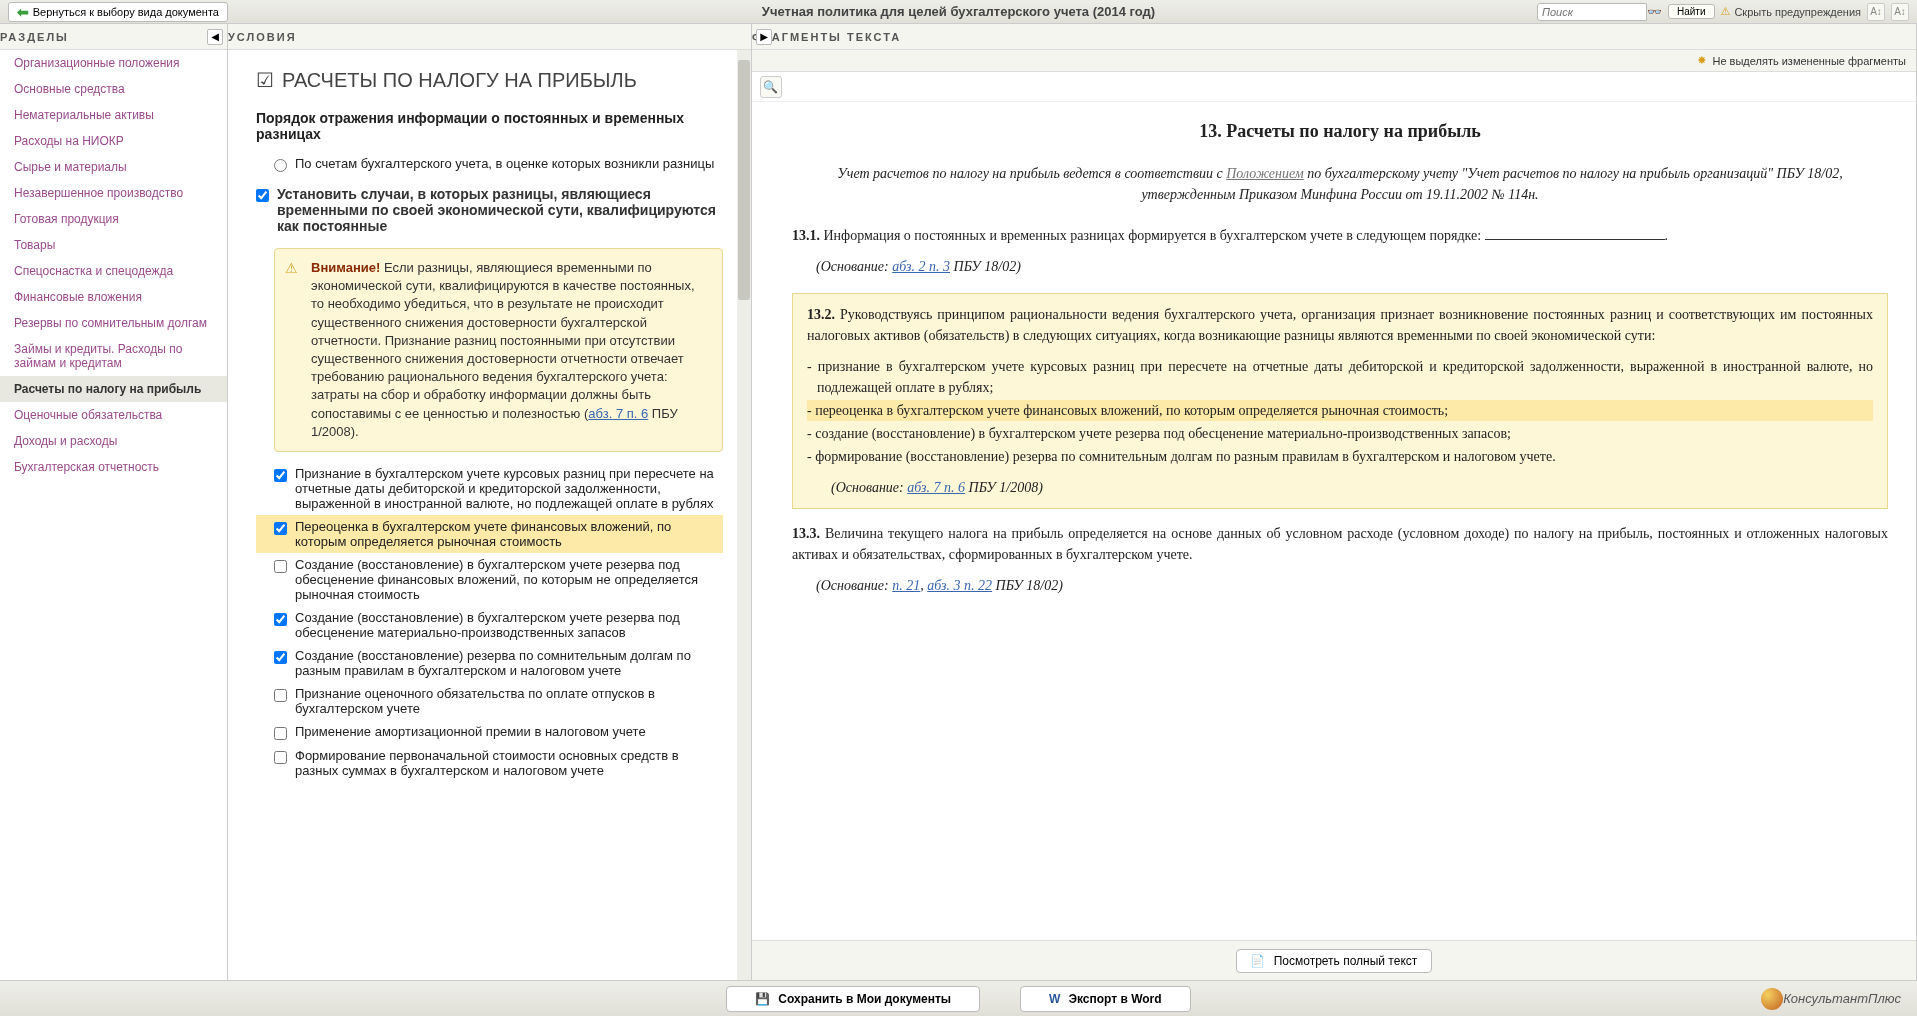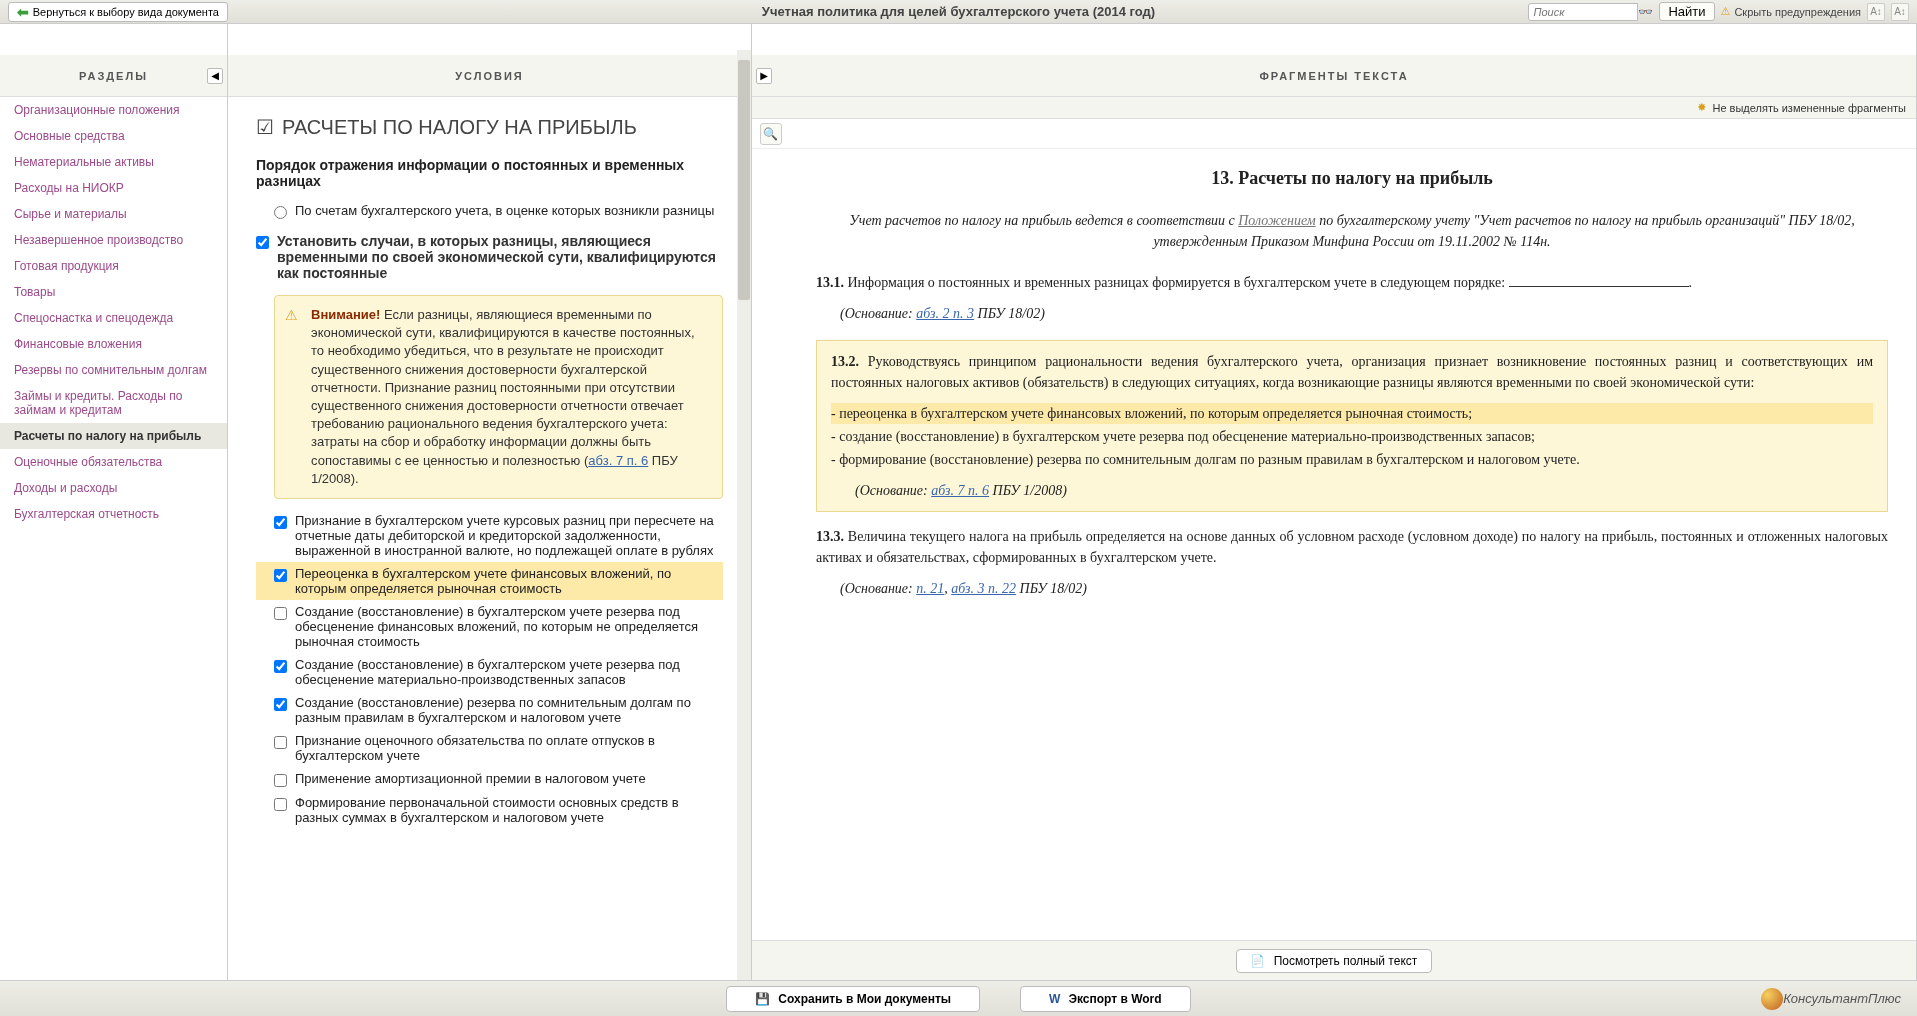--- a/index.html
+++ b/index.html
@@ -5,28 +5,28 @@
 * { box-sizing: border-box; margin: 0; padding: 0; }
 body { font-family: Arial, Helvetica, sans-serif; font-size: 13px; background: #f5f5f0; color: #333; overflow: hidden; }
 
 .top-bar { height: 24px; background: linear-gradient(#eeeee8, #e0e0d8); border-bottom: 1px solid #ccc; display: flex; align-items: center; padding: 0 8px; position: relative; }
 .back-btn { display: flex; align-items: center; gap: 4px; font-size: 11px; background: #fff; border: 1px solid #bbb; border-radius: 3px; padding: 1px 8px; cursor: pointer; }
 .back-arrow { color: #3a9e3a; font-weight: bold; font-size: 14px; }
 .title-center { position: absolute; left: 50%; transform: translateX(-50%); font-weight: bold; font-size: 13px; color: #444; }
 .top-right { margin-left: auto; display: flex; align-items: center; gap: 6px; }
 .search-box { display: flex; align-items: center; }
 .search-input { width: 110px; height: 18px; border: 1px solid #bbb; border-radius: 3px 0 0 3px; font-size: 11px; padding: 0 4px; font-style: italic; color: #999; }
-.search-btn, .find-btn { font-size: 13px; border: 1px solid #bbb; background: #fdfdf8; padding: 1px 8px; cursor: pointer; border-radius: 3px; }
+.search-btn, .find-btn { font-size: 10px; border: 1px solid #bbb; background: #fdfdf8; padding: 1px 8px; cursor: pointer; border-radius: 3px; }
 .hide-warn { display: flex; align-items: center; gap: 4px; font-size: 11px; color: #444; cursor: pointer; }
 .font-btn { width: 18px; height: 18px; border: 1px solid #ccc; background: #f8f8f2; font-size: 10px; cursor: pointer; border-radius: 2px; color: #888; }
 
 .main { display: flex; height: calc(100vh - 24px - 36px); }
 
 .panel { display: flex; flex-direction: column; background: #fff; border-right: 1px solid #ccc; }
-.panel-header { height: 42px; background: #f5f5f0; border-bottom: 1px solid #ddd; display: flex; align-items: center; justify-content: center; position: relative; margin-top: 31px; }
+.panel-header { height: 26px; background: #f5f5f0; border-bottom: 1px solid #ddd; display: flex; align-items: center; position: relative; }
 .panel-title { font-size: 11px; font-weight: bold; letter-spacing: 2px; color: #555; }
 .collapse-btn { position: absolute; width: 16px; height: 16px; border: 1px solid #bbb; background: #fff; font-size: 10px; cursor: pointer; border-radius: 2px; display: flex; align-items: center; justify-content: center; }
 
 .sidebar { width: 228px; flex: 0 0 228px; }
 .sidebar-list { overflow-y: auto; flex: 1; }
 .sidebar-item { padding: 6px 14px; font-size: 12px; color: #9a4a8a; cursor: pointer; }
 .sidebar-item.active { background: #e8e8e0; color: #333; font-weight: bold; }
 
 .conditions { width: 524px; flex: 0 0 524px; position: relative; }
 .conditions-body { overflow-y: auto; flex: 1; padding: 18px 28px 18px 28px; }
@@ -43,21 +43,21 @@
 .warning-box a { color: #3a66b0; }
 .check-row.hl { background: #fde9a8; }
 .scrollbar-fake { position: absolute; right: 0; top: 26px; bottom: 0; width: 14px; background: #eeeee8; }
 .scrollbar-thumb { position: absolute; left: 1px; right: 1px; background: #c8c8c0; border-radius: 2px; }
 
 .fragments { flex: 1; }
 .frag-sub { height: 22px; background: #f5f5f0; border-bottom: 1px solid #ddd; display: flex; justify-content: flex-end; align-items: center; padding: 0 10px; font-size: 11px; gap: 6px; }
 .frag-sub .dot { color: #d9a020; }
 .frag-toolbar { height: 30px; border-bottom: 1px solid #eee; display: flex; align-items: center; padding: 0 8px; }
 .tool-btn { width: 22px; height: 22px; border: 1px solid #ccc; background: #fafaf5; border-radius: 3px; cursor: pointer; display: flex; align-items: center; justify-content: center; font-size: 12px; color: #888; }
-.frag-body { overflow-y: auto; flex: 1; padding: 10px 28px 20px 40px; font-family: Georgia, 'Times New Roman', serif; font-size: 14px; line-height: 1.5; color: #222; margin-left: 24px; }
+.frag-body { overflow-y: auto; flex: 1; padding: 10px 28px 20px 40px; font-family: Georgia, 'Times New Roman', serif; font-size: 14px; line-height: 1.5; color: #222; }
 .frag-h { text-align: center; font-weight: bold; font-size: 18px; margin: 6px 0 18px; }
 .frag-intro { font-style: italic; text-align: center; margin-bottom: 20px; }
 .frag-intro a { color: #737373; }
 .frag-p { margin: 10px 0; text-align: justify; }
 .frag-p b { font-weight: bold; }
 .basis { font-style: italic; margin: 10px 0 16px 24px; }
 .basis a { color: #3a66b0; }
 .blank-line { display: inline-block; border-bottom: 1px solid #333; width: 180px; height: 1em; vertical-align: baseline; }
 .hl-box { border: 1px solid #e8d890; background: #fdf7d8; padding: 10px 14px; margin: 14px 0; }
 .list-dash { padding-left: 10px; text-indent: -10px; text-align: justify; margin: 2px 0; }
@@ -203,20 +203,21 @@
       <div class="frag-p">
         <b>13.1.</b><span> Информация о постоянных и временных разницах формируется в бухгалтерском учете в следующем порядке: </span><span class="blank-line"></span>.
       </div>
       <div class="basis">
         <span>(Основание: </span><a href="#">абз. 2 п. 3</a><span> ПБУ 18/02)</span>
       </div>
       <div class="hl-box">
         <div class="frag-p" style="margin-top:0;">
           <b>13.2.</b><span> Руководствуясь принципом рациональности ведения бухгалтерского учета, организация признает возникновение постоянных разниц и соответствующих им постоянных налоговых активов (обязательств) в следующих ситуациях, когда возникающие разницы являются временными по своей экономической сути:</span>
         </div>
+        <div class="list-dash">- признание в бухгалтерском учете курсовых разниц при пересчете на отчетные даты дебиторской и кредиторской задолженности, выраженной в иностранной валюте, но подлежащей оплате в рублях;</div>
         <div class="list-dash hl">- переоценка в бухгалтерском учете финансовых вложений, по которым определяется рыночная стоимость;</div>
         <div class="list-dash">- создание (восстановление) в бухгалтерском учете резерва под обесценение материально-производственных запасов;</div>
         <div class="list-dash">- формирование (восстановление) резерва по сомнительным долгам по разным правилам в бухгалтерском и налоговом учете.</div>
         <div class="basis" style="margin-bottom:0;">
           <span>(Основание: </span><a href="#">абз. 7 п. 6</a><span> ПБУ 1/2008)</span>
         </div>
       </div>
       <div class="frag-p">
         <b>13.3.</b><span> Величина текущего налога на прибыль определяется на основе данных об условном расходе (условном доходе) по налогу на прибыль, постоянных и отложенных налоговых активах и обязательствах, сформированных в бухгалтерском учете.</span>
       </div>

